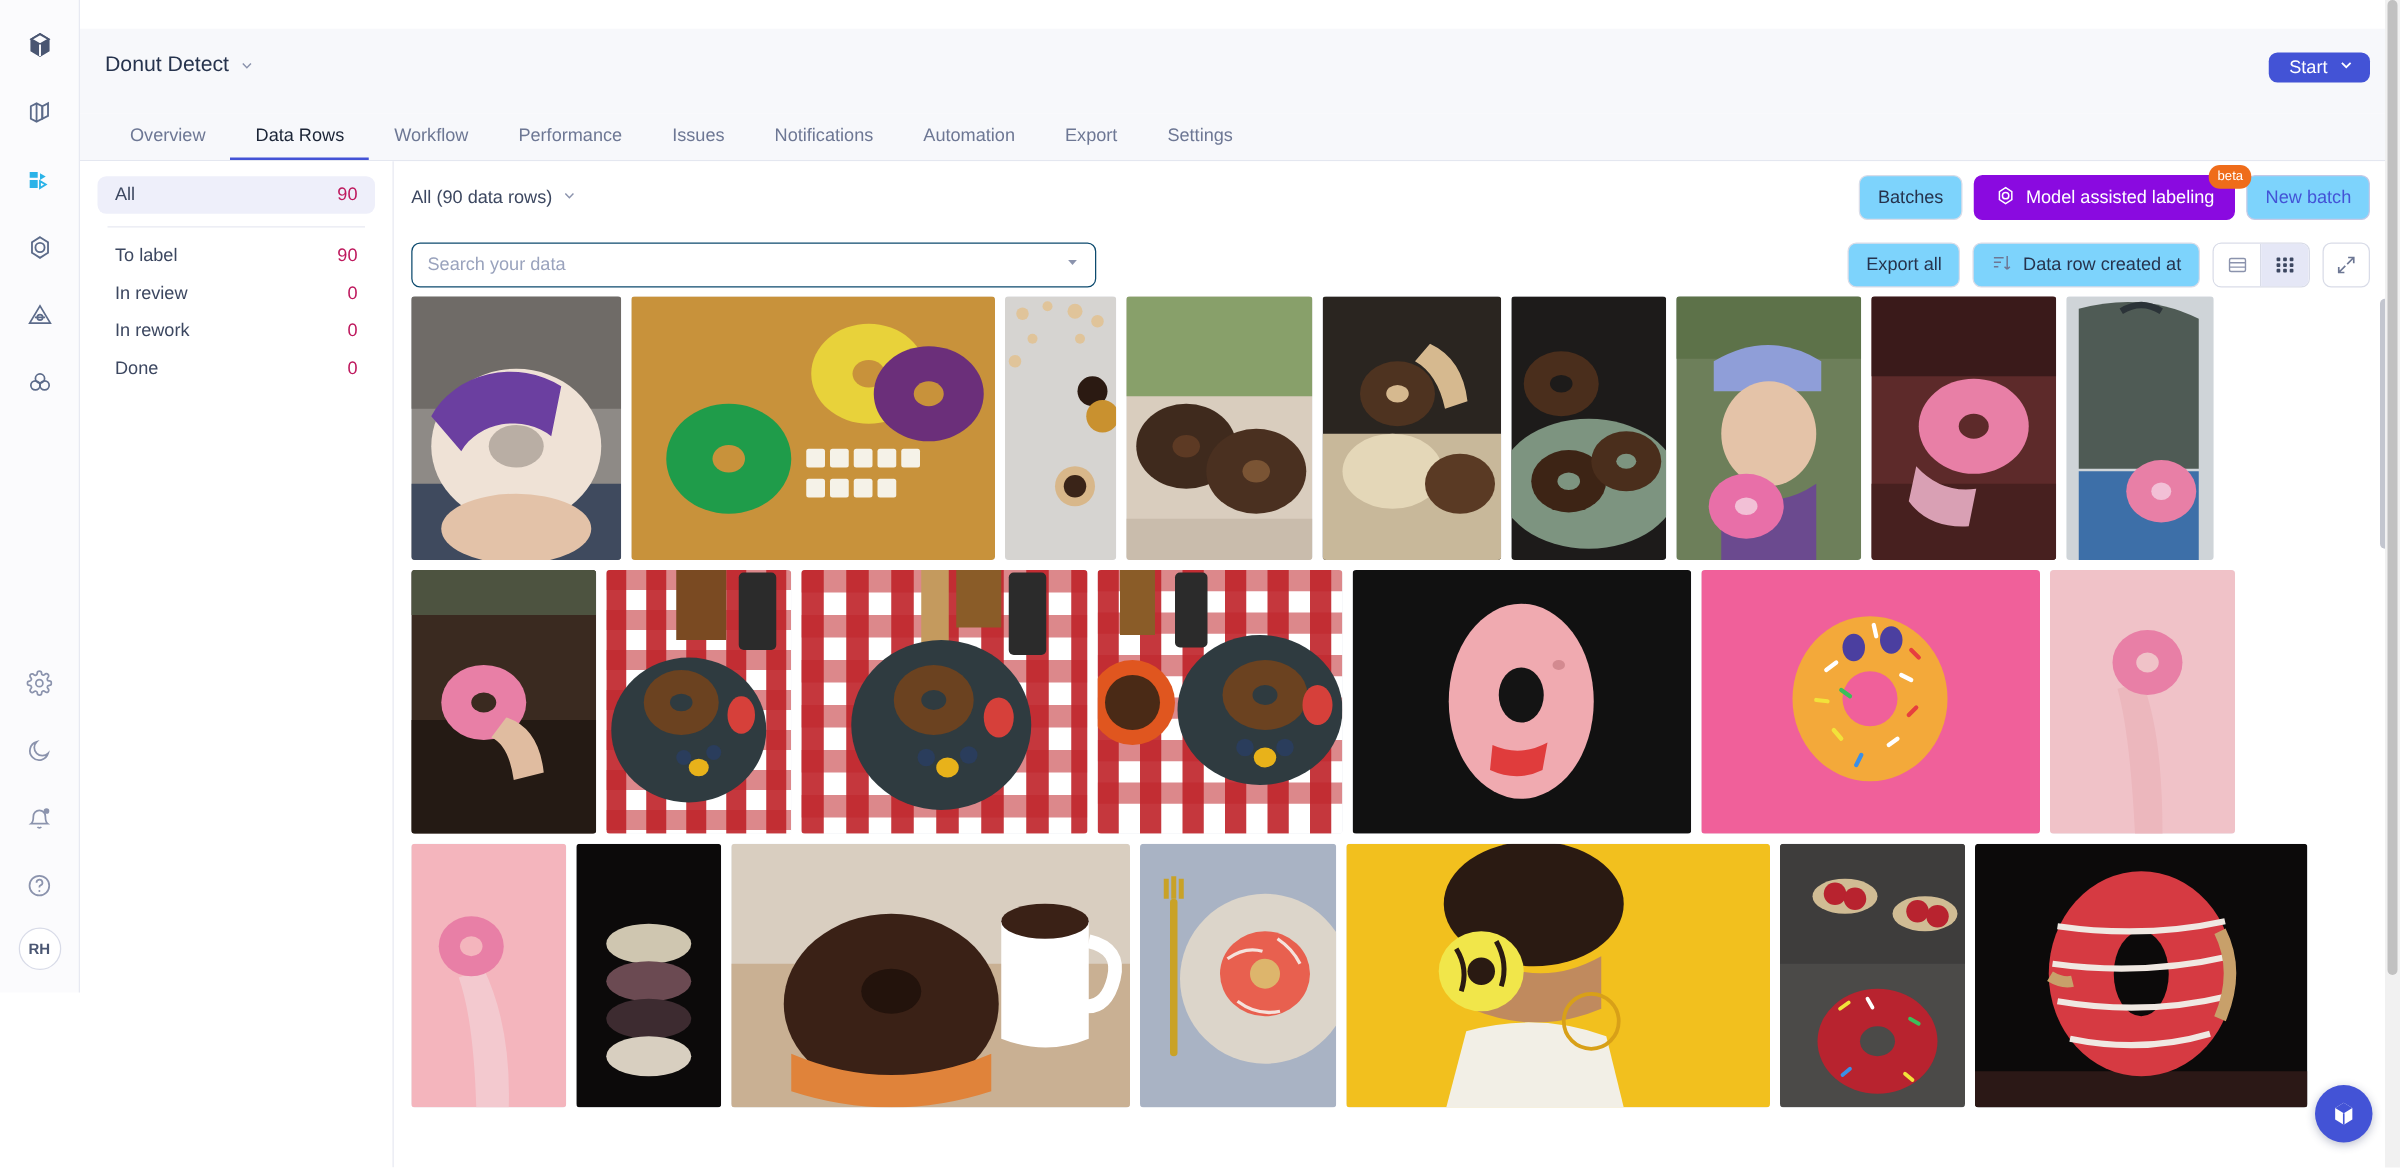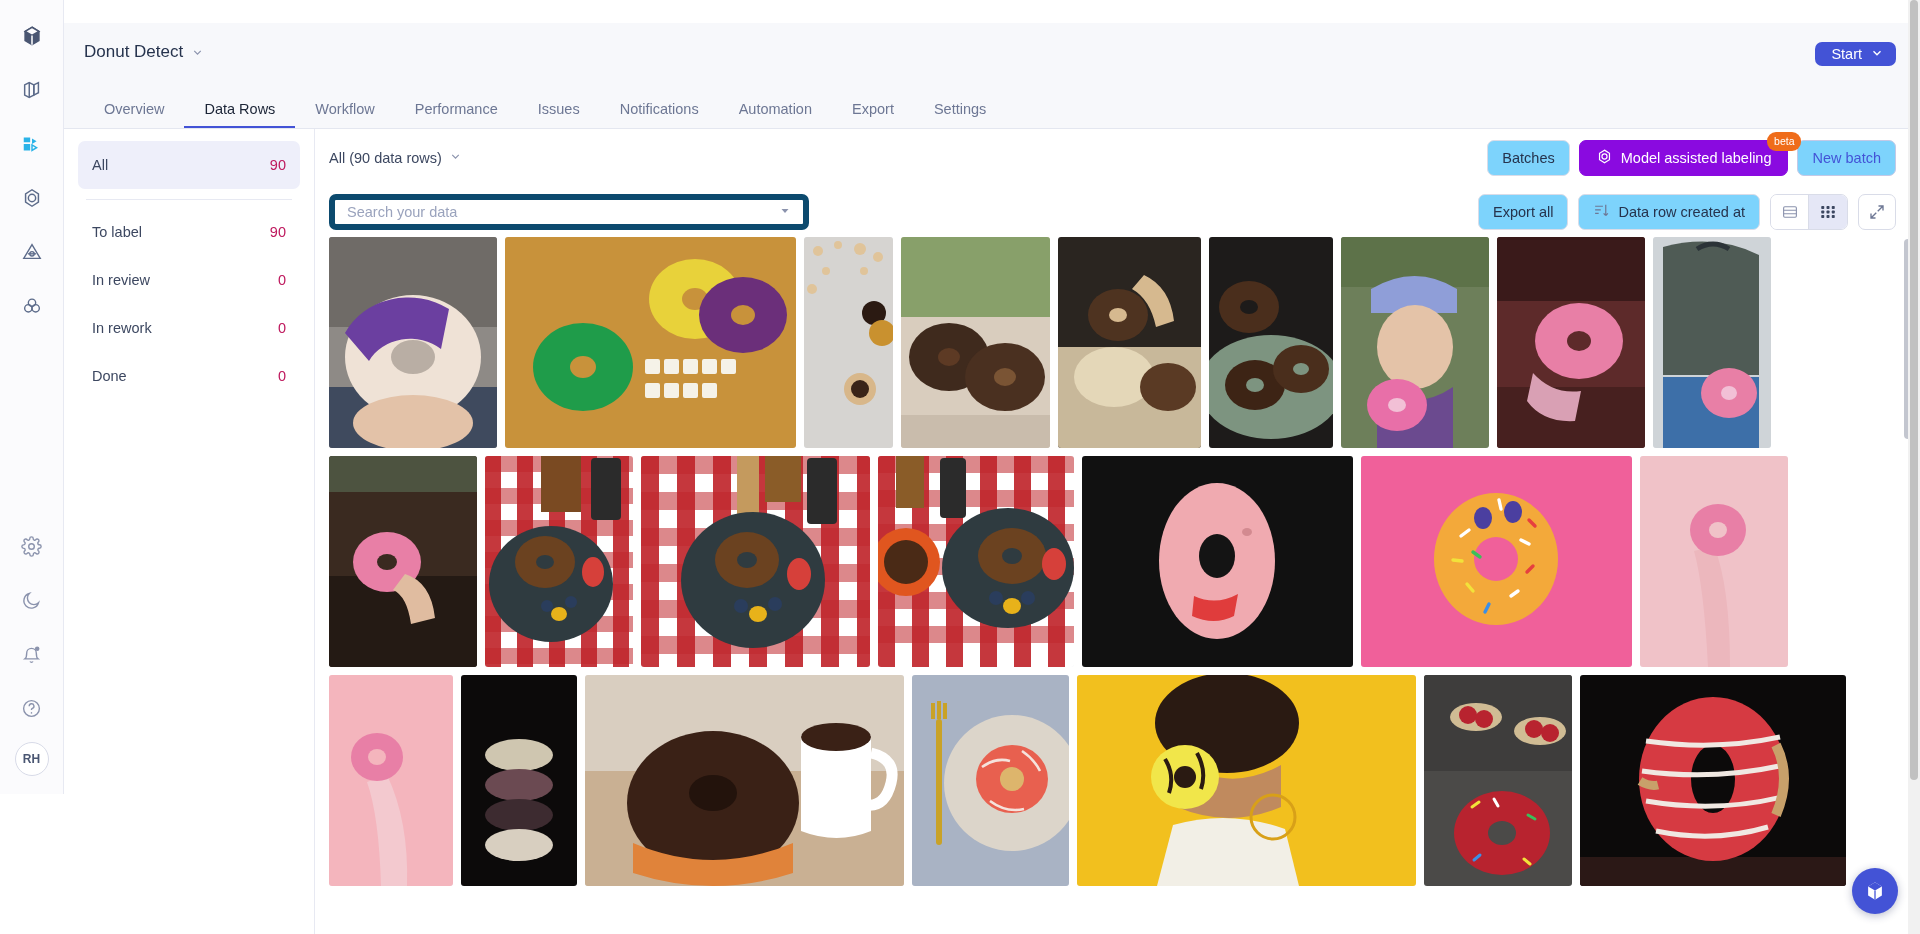--- a/index.html
+++ b/index.html
@@ -83,21 +83,21 @@
   .body { flex: 1 1 auto; display: flex; min-height: 0; background: #fff; }
 
   
   .filters {
     width: 251px; flex: 0 0 251px;
     border-right: 1px solid #e7e9f2;
     padding: 12px 14px 0 14px;
     background: #fff;
   }
   .filter-item {
-    height: 48px; display: flex; align-items: center; justify-content: space-between;
+    height: 30px; display: flex; align-items: center; justify-content: space-between;
     padding: 0 14px; border-radius: 7px; cursor: pointer;
     font-size: 14.5px; color: #3c4760;
   }
   .filter-item.selected { background: #eeeffa; }
   .filter-count { color: #be185d; }
   .filter-sep { height: 1px; background: #e7e9f2; margin: 10px 8px 8px 8px; }
 
   
   .content { flex: 1 1 auto; min-width: 0; display: flex; flex-direction: column; }
 
@@ -131,22 +131,22 @@
     padding: 4px 7px; border-radius: 9px;
     font-weight: 500;
   }
 
   .toolbar2 {
     height: 50px; flex: 0 0 50px;
     display: flex; align-items: center;
     padding: 0 24px 0 14px; gap: 10px;
   }
   .search {
-    width: 480px; height: 36px;
-    border: 6px solid #0c4a6e; border-radius: 7px;
+    width: 548px; height: 36px;
+    border: 1px solid #0c4a6e; border-radius: 7px;
     display: flex; align-items: center; padding: 0 12px;
     background: #fff;
     justify-content: center;
   }
   .search input {
     flex: 1 1 auto; border: none; outline: none;
     font-size: 14.5px; font-family: inherit; color: #26334d;
     background: transparent;
   }
   .search input::placeholder { color: #9aa3bd; }

